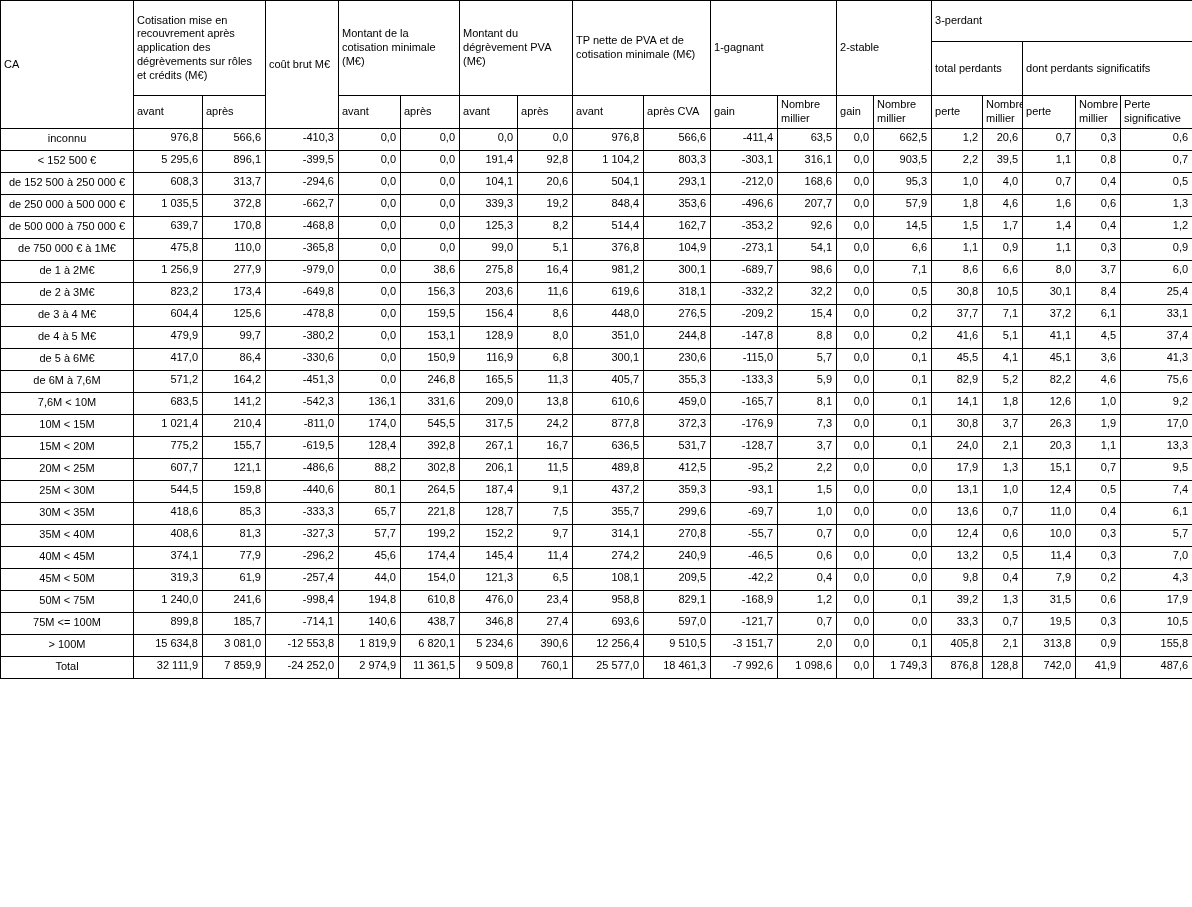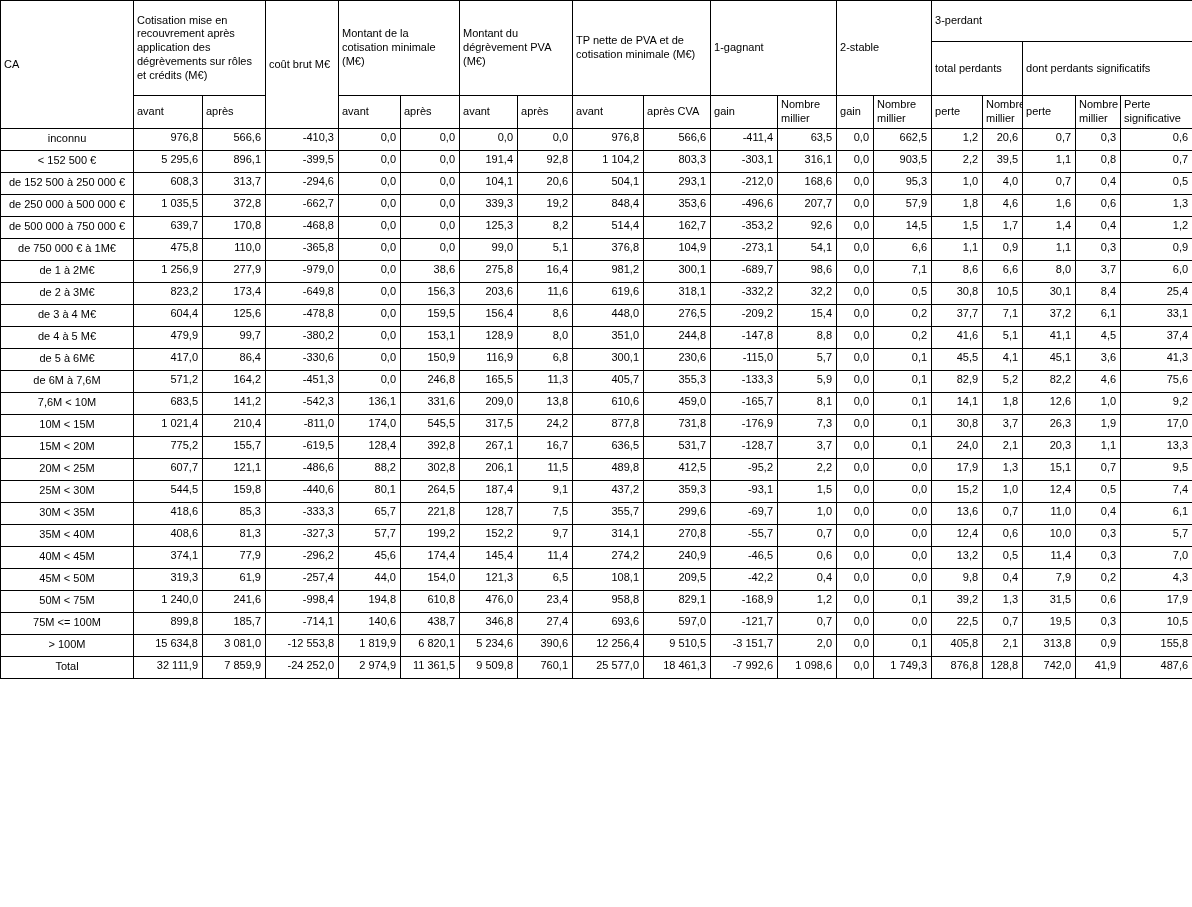--- a/index.html
+++ b/index.html
@@ -384,21 +384,21 @@
       <tr>
         <th class="row-label">10M &lt; 15M</th>
         <td class="num">1 021,4</td>
         <td class="num">210,4</td>
         <td class="num">-811,0</td>
         <td class="num">174,0</td>
         <td class="num">545,5</td>
         <td class="num">317,5</td>
         <td class="num">24,2</td>
         <td class="num">877,8</td>
-        <td class="num">731,8</td>
+        <td class="num">372,3</td>
         <td class="num">-176,9</td>
         <td class="num">7,3</td>
         <td class="num">0,0</td>
         <td class="num">0,1</td>
         <td class="num">30,8</td>
         <td class="num">3,7</td>
         <td class="num">26,3</td>
         <td class="num">1,9</td>
         <td class="num">17,0</td>
       </tr>
@@ -452,21 +452,21 @@
         <td class="num">80,1</td>
         <td class="num">264,5</td>
         <td class="num">187,4</td>
         <td class="num">9,1</td>
         <td class="num">437,2</td>
         <td class="num">359,3</td>
         <td class="num">-93,1</td>
         <td class="num">1,5</td>
         <td class="num">0,0</td>
         <td class="num">0,0</td>
-        <td class="num">15,2</td>
+        <td class="num">13,1</td>
         <td class="num">1,0</td>
         <td class="num">12,4</td>
         <td class="num">0,5</td>
         <td class="num">7,4</td>
       </tr>
       <tr>
         <th class="row-label">30M &lt; 35M</th>
         <td class="num">418,6</td>
         <td class="num">85,3</td>
         <td class="num">-333,3</td>
@@ -578,21 +578,21 @@
         <td class="num">140,6</td>
         <td class="num">438,7</td>
         <td class="num">346,8</td>
         <td class="num">27,4</td>
         <td class="num">693,6</td>
         <td class="num">597,0</td>
         <td class="num">-121,7</td>
         <td class="num">0,7</td>
         <td class="num">0,0</td>
         <td class="num">0,0</td>
-        <td class="num">22,5</td>
+        <td class="num">33,3</td>
         <td class="num">0,7</td>
         <td class="num">19,5</td>
         <td class="num">0,3</td>
         <td class="num">10,5</td>
       </tr>
       <tr>
         <th class="row-label">&gt; 100M</th>
         <td class="num">15 634,8</td>
         <td class="num">3 081,0</td>
         <td class="num">-12 553,8</td>

